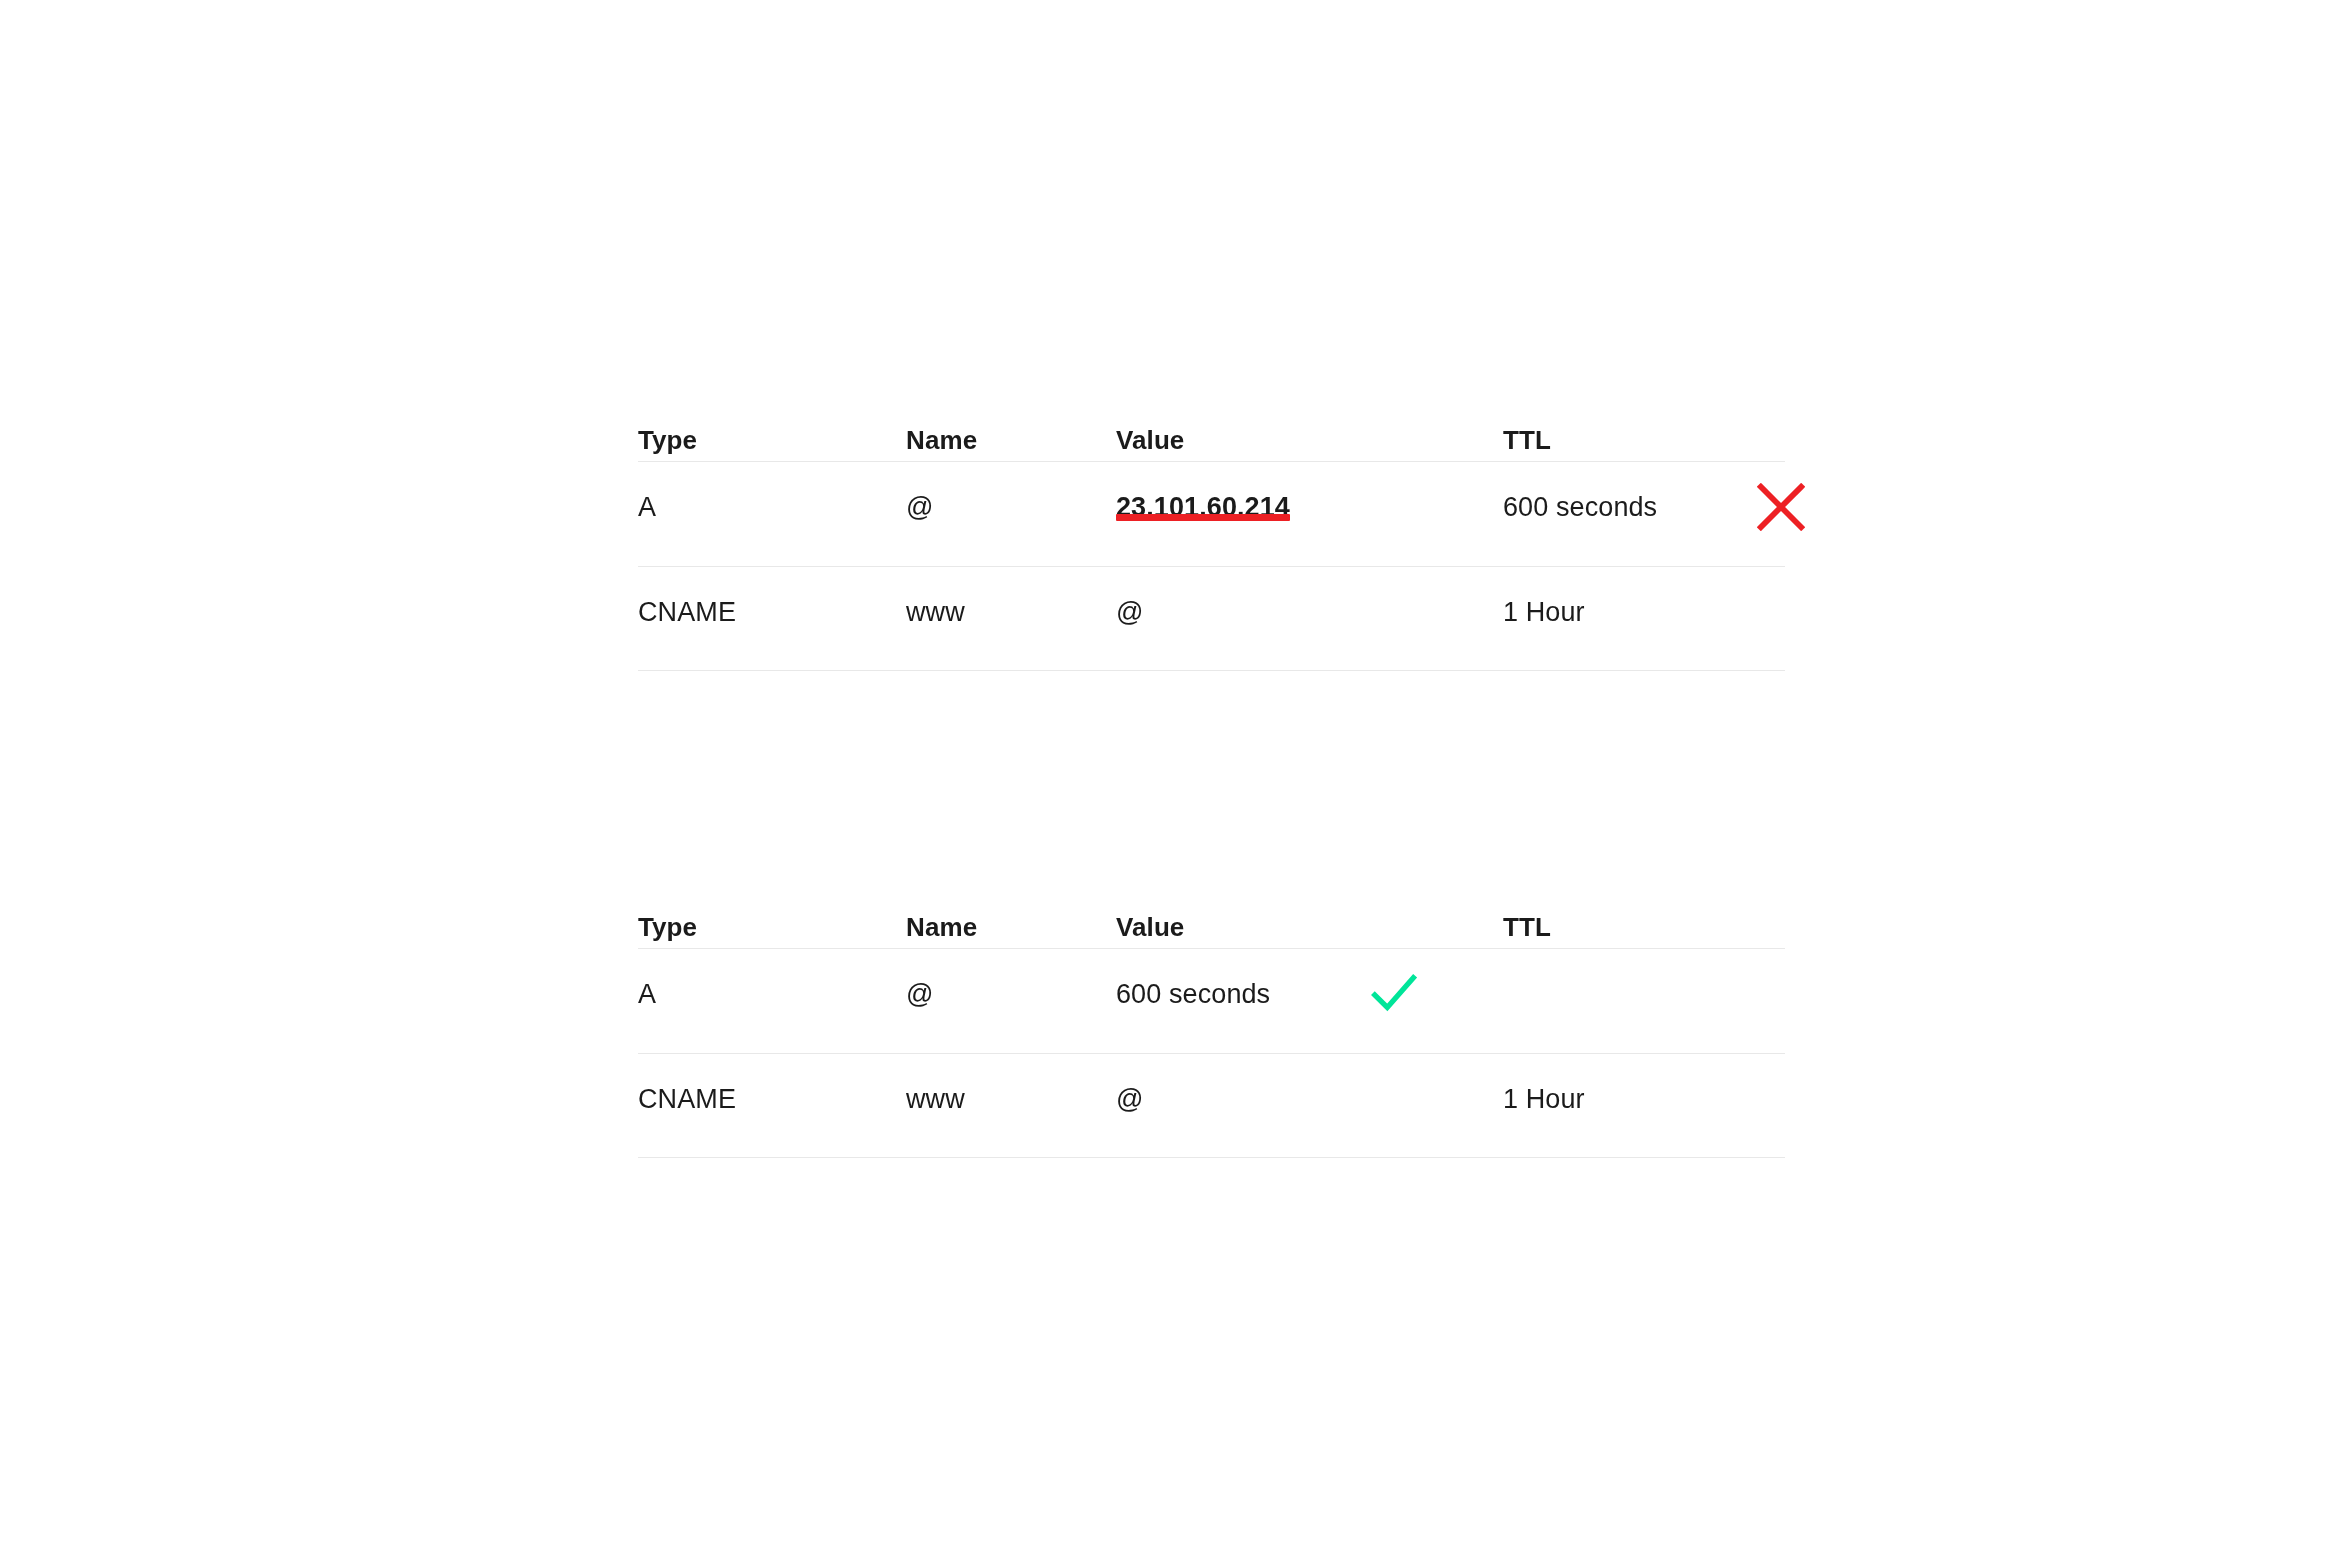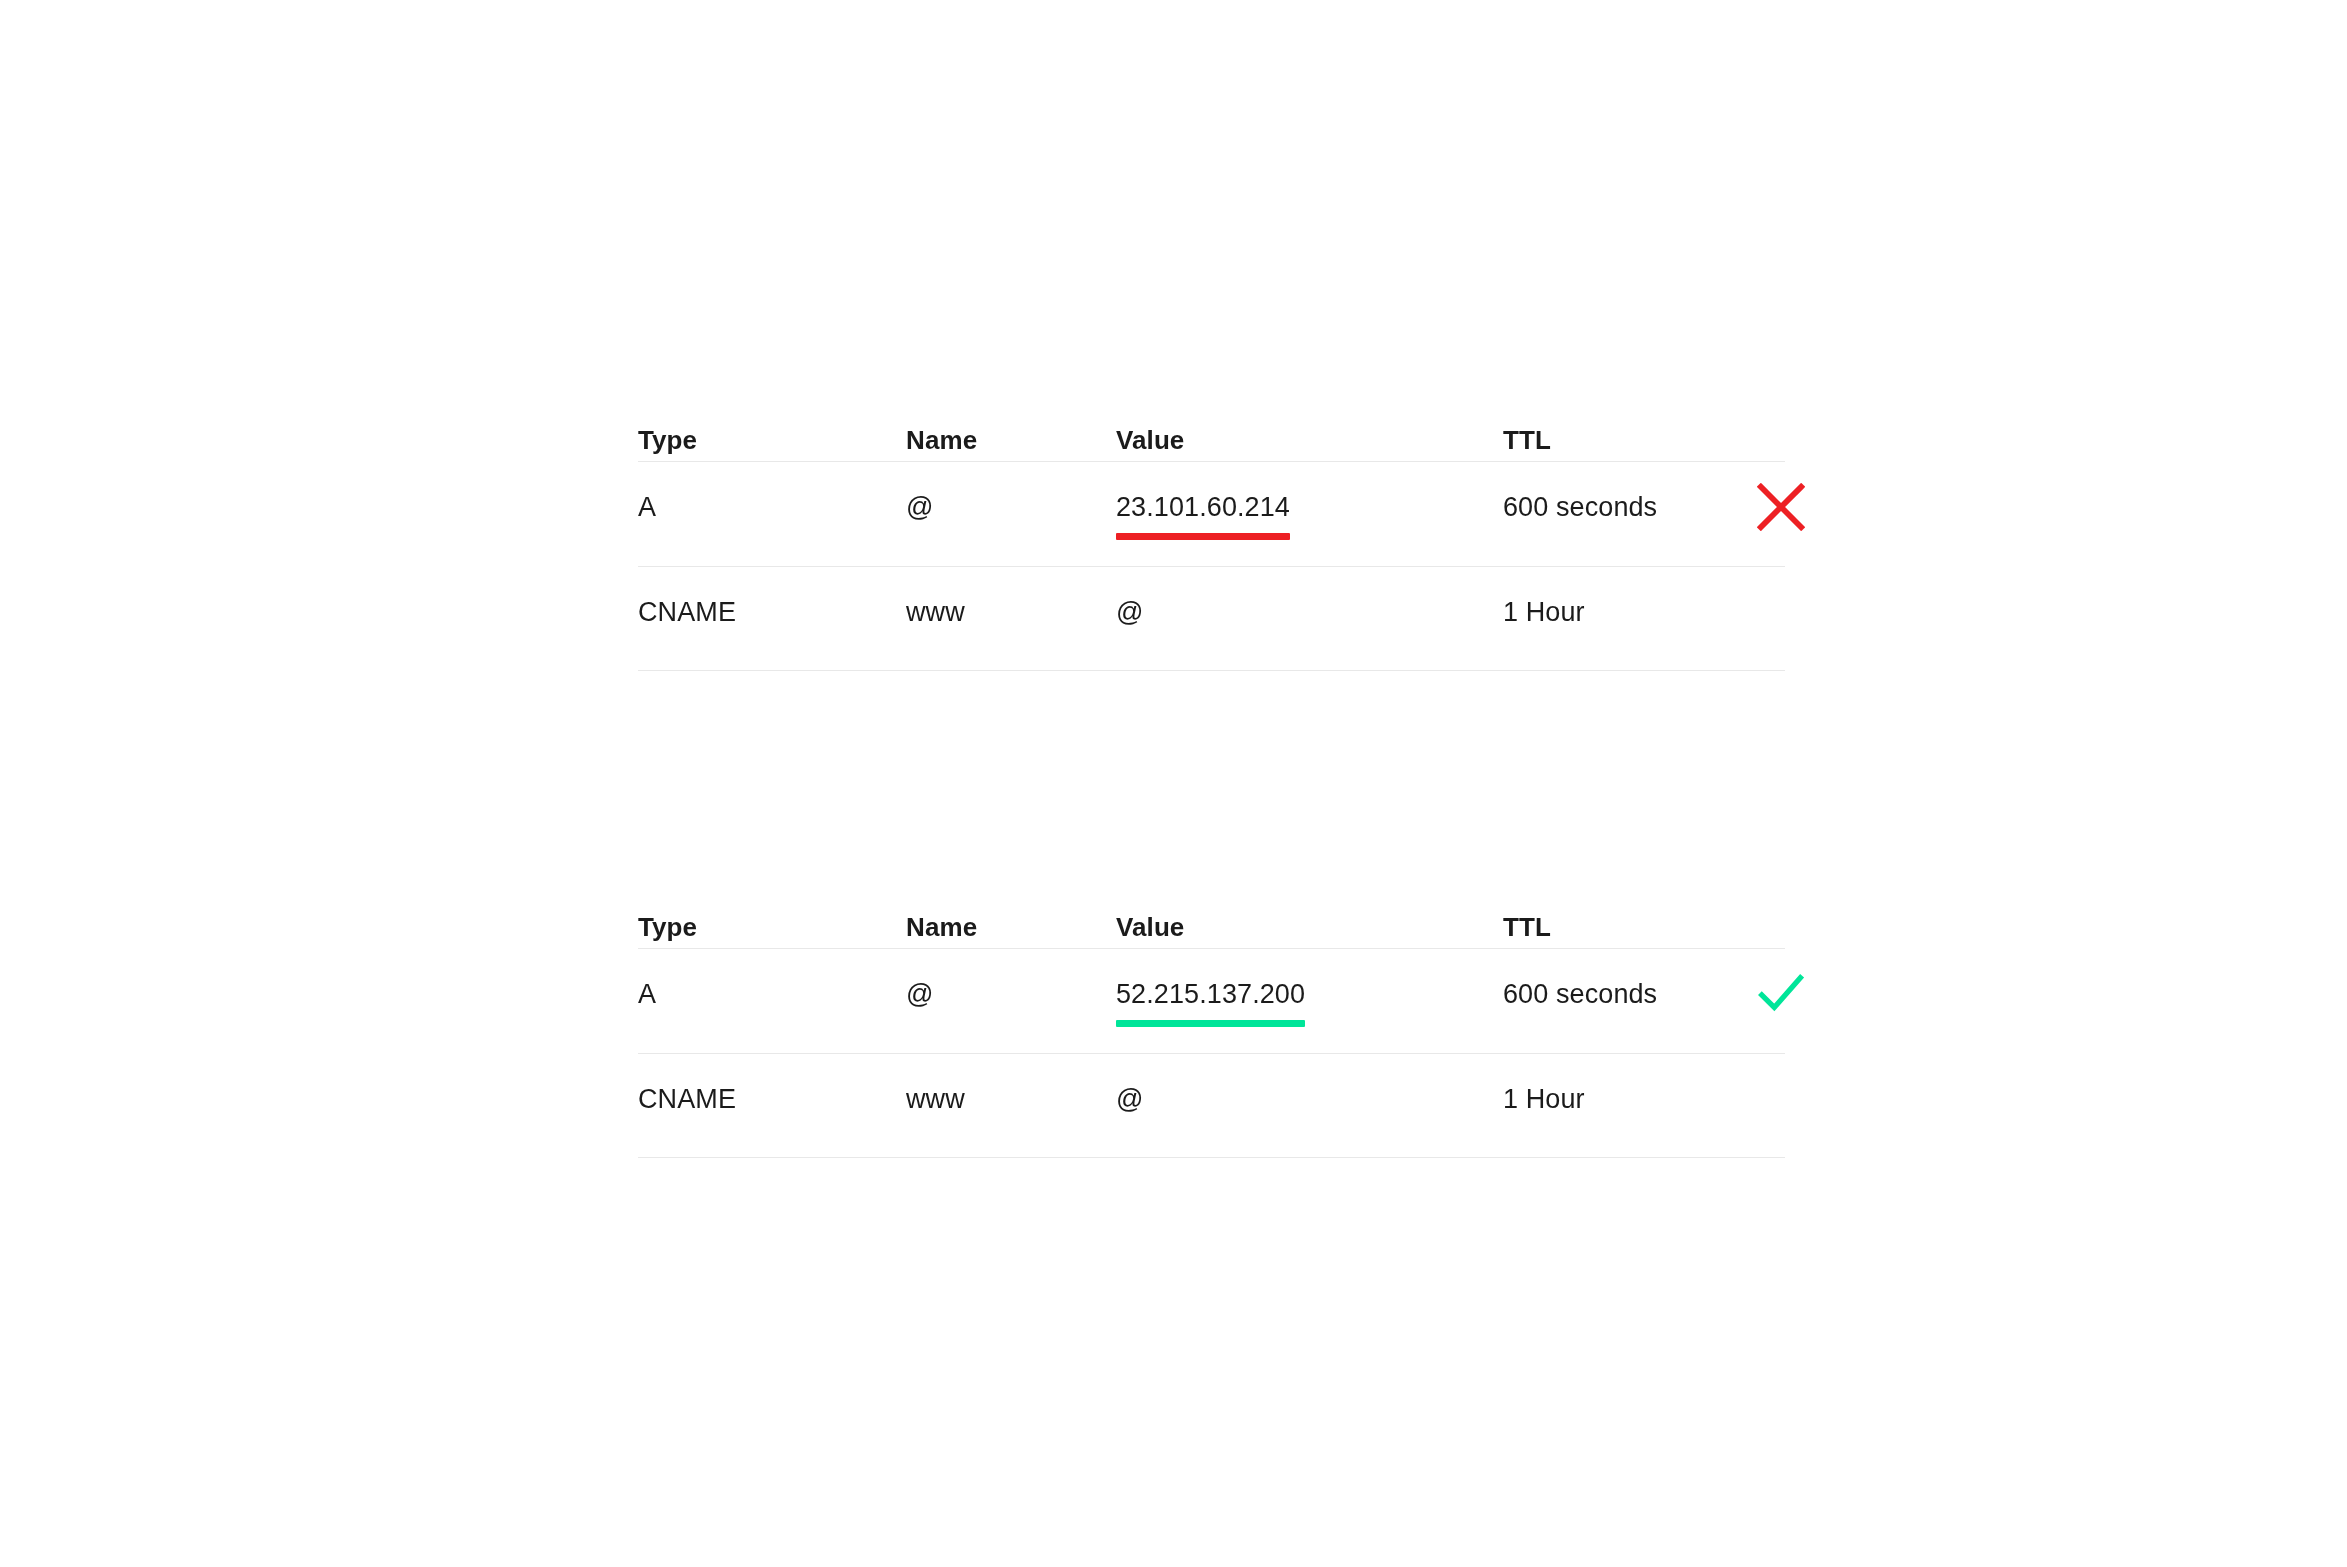--- a/index.html
+++ b/index.html
@@ -73,21 +73,21 @@
     font-weight: normal;
     color: #1b1b1b;
     line-height: 1;
     letter-spacing: 0.1px;
   }
 
   
   .value-highlight {
     display: inline-block;
     position: relative;
-    padding-bottom: 19px;
+    font-weight: bold;
   }
   .value-highlight .underline {
     position: absolute;
     left: 0;
     right: 0;
     bottom: 0;
     height: 6.7px;
     border-radius: 1px;
   }
   .underline.bad  { background: #ed2024; }
@@ -153,26 +153,20 @@
       <div class="th col-type">Type</div>
       <div class="th col-name">Name</div>
       <div class="th col-value">Value</div>
       <div class="th col-ttl">TTL</div>
       <div class="th col-status"></div>
     </div>
 
     <div class="table-row">
       <div class="td col-type">A</div>
       <div class="td col-name">@</div>
-      <div class="td col-value">
-        <span class="value-highlight">
-          <span>52.215.137.200</span>
-          <span class="underline good"></span>
-        </span>
-      </div>
       <div class="td col-ttl">600 seconds</div>
       <div class="col-status">
         <span class="status-icon">
           <svg viewBox="0 0 50 50" xmlns="http://www.w3.org/2000/svg">
             <polyline points="3,24 18,39 47,6" fill="none" stroke="#00e599" stroke-width="5.5" stroke-linecap="butt" stroke-linejoin="miter"></polyline>
           </svg>
         </span>
       </div>
     </div>
 

